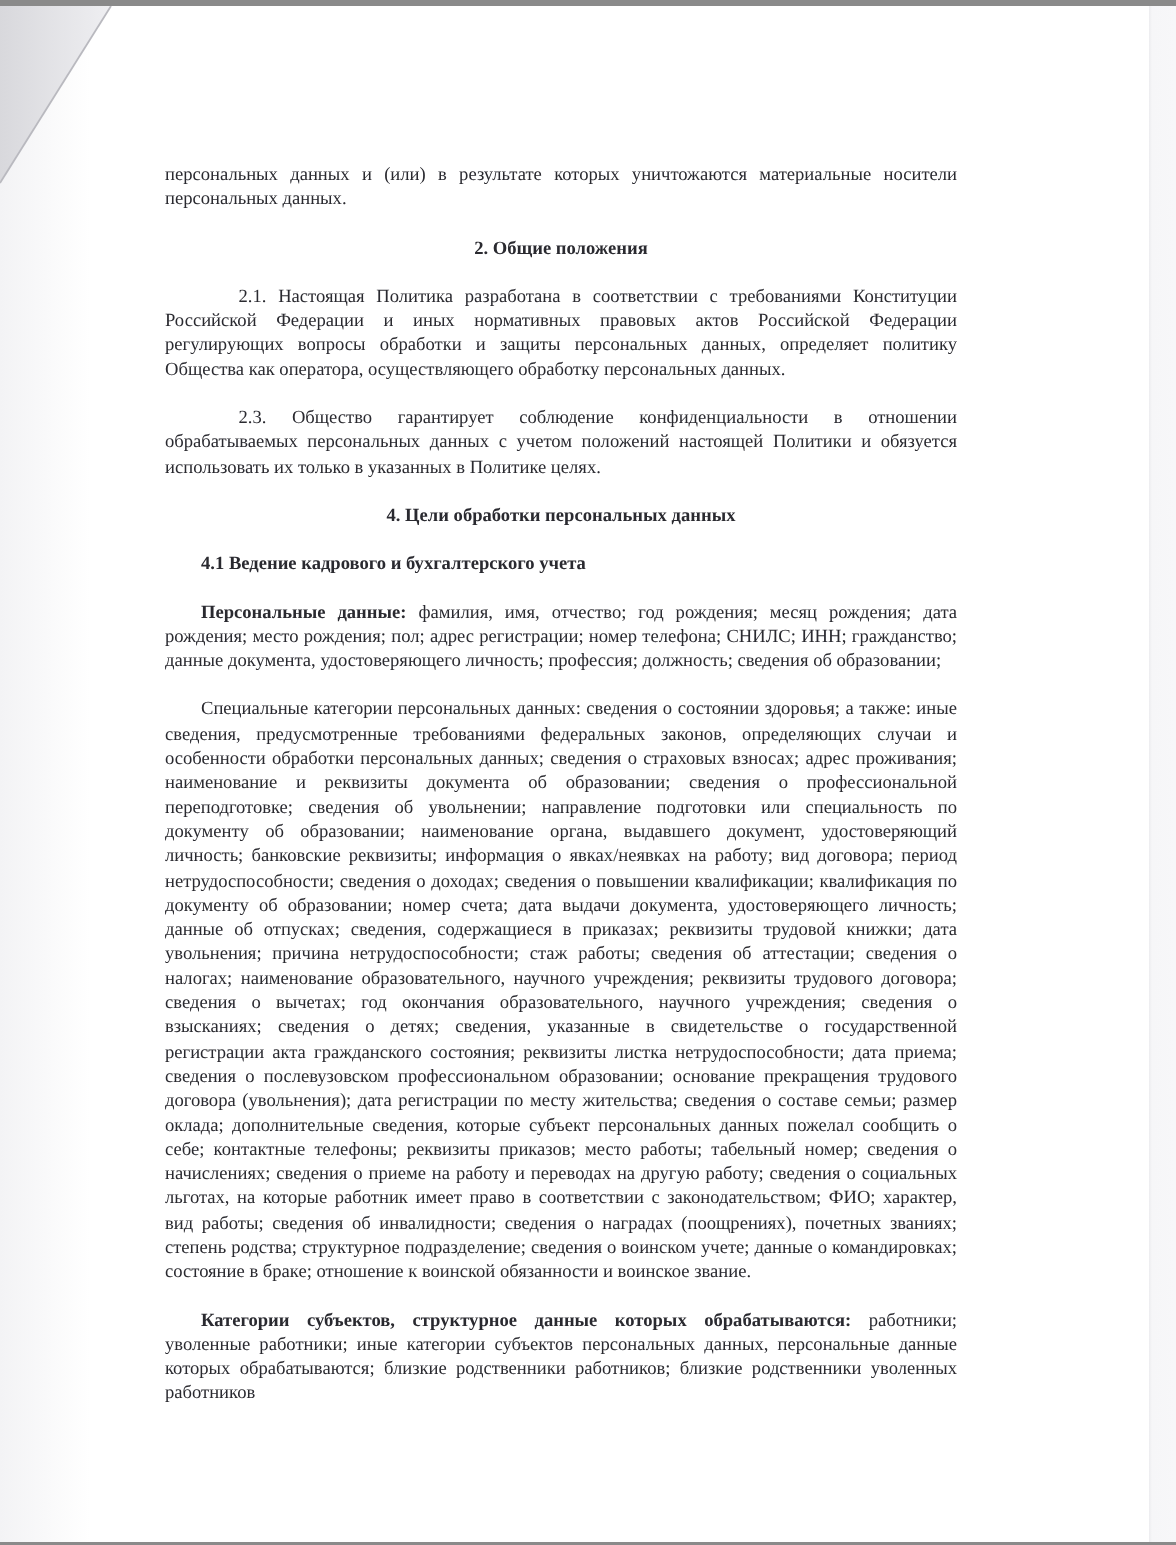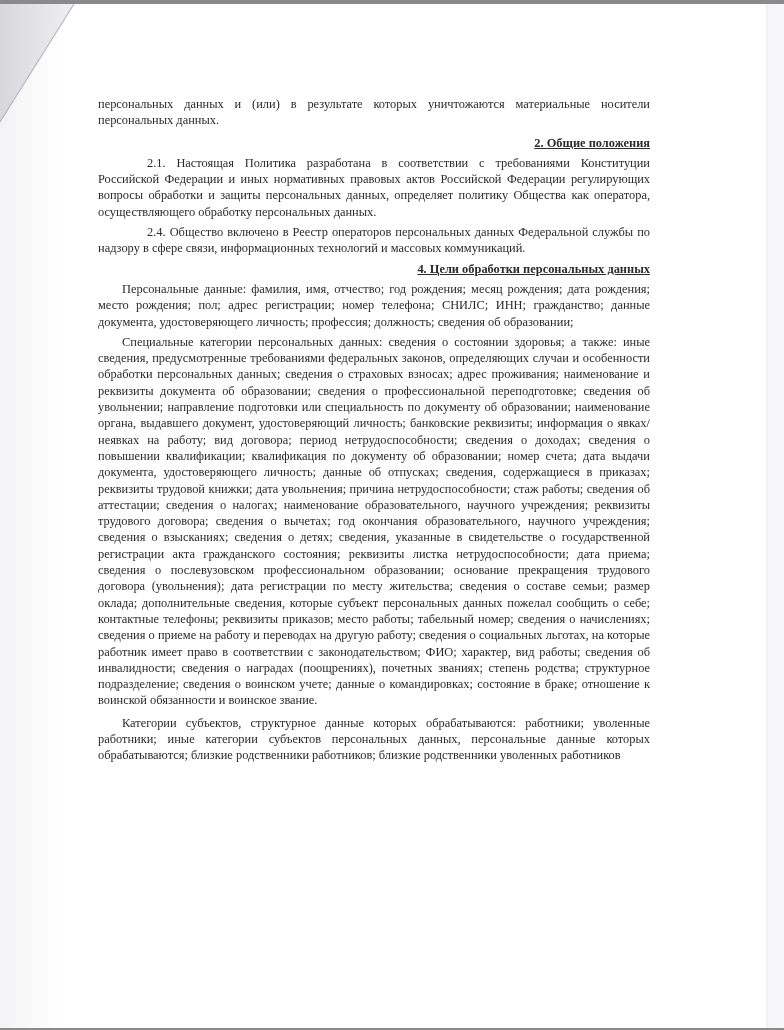--- a/index.html
+++ b/index.html
@@ -13,27 +13,27 @@
   .bottom-strip { position: absolute; left: 0; bottom: 0; width: 784px; height: 2px; background: #8a8a8a; }
   .right-margin { position: absolute; right: 0; top: 4px; width: 18px; height: 1024px;
     background: linear-gradient(to right, #ececef 0px, #f6f6f8 2px, #f7f7f9 100%); }
   .left-shade { position: absolute; left: 0; top: 4px; width: 60px; height: 1024px;
     background: linear-gradient(to right, #f3f3f5, #ffffff); }
   .fold { position: absolute; left: 0; top: 4px; width: 80px; height: 120px; }
   .page {
     position: absolute; left: 94px; top: 92px; width: 560px;
     font-size: 12.4px; line-height: 16.3px; text-align: justify;
   }
-  .page p { margin: 4px; }
+  .page p { margin: 16px; }
   .indent { text-indent: 49px; }
   .indent-s { text-indent: 24px; }
-  .heading { text-align: right; font-weight: bold; margin: 0; text-decoration: underline; }
+  .heading { text-align: center; font-weight: bold; margin: 0; }
   .subheading { font-weight: bold; padding-left: 24px; }
   .gap { margin-top: 6px !important; }
-  b { font-weight: normal; }
+  b { font-weight: bold; }
 </style>
 </head>
 <body>
 
 <div class="top-strip"></div>
 <div class="left-shade"></div>
 <svg class="fold" viewBox="0 0 80 120" preserveAspectRatio="none">
   <defs>
     <linearGradient id="fg" x1="0" y1="0" x2="1" y2="0">
       <stop offset="0" stop-color="#d8d8dc"></stop>
@@ -44,20 +44,21 @@
   <line x1="74" y1="0" x2="0" y2="118" stroke="#b9b9bf" stroke-width="1.2"></line>
 </svg>
 <div class="right-margin"></div>
 <div class="bottom-strip"></div>
 
 <div class="page">
   <p>персональных данных и (или) в результате которых уничтожаются материальные носители персональных данных.</p>
 
   <p class="heading gap">2. Общие положения</p>
   <p class="indent">2.1. Настоящая Политика разработана в соответствии с требованиями Конституции Российской Федерации и иных нормативных правовых актов Российской Федерации регулирующих вопросы обработки и защиты персональных данных, определяет политику Общества как оператора, осуществляющего обработку персональных данных.</p>
-  <p class="indent">2.4. Общество включено в Реестр операторов персональных данных Федеральной службы по надзору в сфере связи, информационных технологий и массовых коммуникаций.</p>
+  <p class="indent">2.3. Общество гарантирует соблюдение конфиденциальности в отношении обрабатываемых персональных данных с учетом положений настоящей Политики и обязуется использовать их только в указанных в Политике целях.</p>
 
 
   <p class="heading">4. Цели обработки персональных данных</p>
+  <p class="subheading">4.1 Ведение кадрового и бухгалтерского учета</p>
   <p class="indent-s"><b>Персональные данные:</b><span> фамилия, имя, отчество; год рождения; месяц рождения; дата рождения; место рождения; пол; адрес регистрации; номер телефона; СНИЛС; ИНН; гражданство; данные документа, удостоверяющего личность; профессия; должность; сведения об образовании;</span></p>
   <p class="indent-s">Специальные категории персональных данных: сведения о состоянии здоровья; а также: иные сведения, предусмотренные требованиями федеральных законов, определяющих случаи и особенности обработки персональных данных; сведения о страховых взносах; адрес проживания; наименование и реквизиты документа об образовании; сведения о профессиональной переподготовке; сведения об увольнении; направление подготовки или специальность по документу об образовании; наименование органа, выдавшего документ, удостоверяющий личность; банковские реквизиты; информация о явках/неявках на работу; вид договора; период нетрудоспособности; сведения о доходах; сведения о повышении квалификации; квалификация по документу об образовании; номер счета; дата выдачи документа, удостоверяющего личность; данные об отпусках; сведения, содержащиеся в приказах; реквизиты трудовой книжки; дата увольнения; причина нетрудоспособности; стаж работы; сведения об аттестации; сведения о налогах; наименование образовательного, научного учреждения; реквизиты трудового договора; сведения о вычетах; год окончания образовательного, научного учреждения; сведения о взысканиях; сведения о детях; сведения, указанные в свидетельстве о государственной регистрации акта гражданского состояния; реквизиты листка нетрудоспособности; дата приема; сведения о послевузовском профессиональном образовании; основание прекращения трудового договора (увольнения); дата регистрации по месту жительства; сведения о составе семьи; размер оклада; дополнительные сведения, которые субъект персональных данных пожелал сообщить о себе; контактные телефоны; реквизиты приказов; место работы; табельный номер; сведения о начислениях; сведения о приеме на работу и переводах на другую работу; сведения о социальных льготах, на которые работник имеет право в соответствии с законодательством; ФИО; характер, вид работы; сведения об инвалидности; сведения о наградах (поощрениях), почетных званиях; степень родства; структурное подразделение; сведения о воинском учете; данные о командировках; состояние в браке; отношение к воинской обязанности и воинское звание.</p>
   <p class="indent-s gap"><b>Категории субъектов, структурное данные которых обрабатываются:</b><span> работники; уволенные работники; иные категории субъектов персональных данных, персональные данные которых обрабатываются; близкие родственники работников; близкие родственники уволенных работников</span></p>
 </div>
 
 </body></html>

